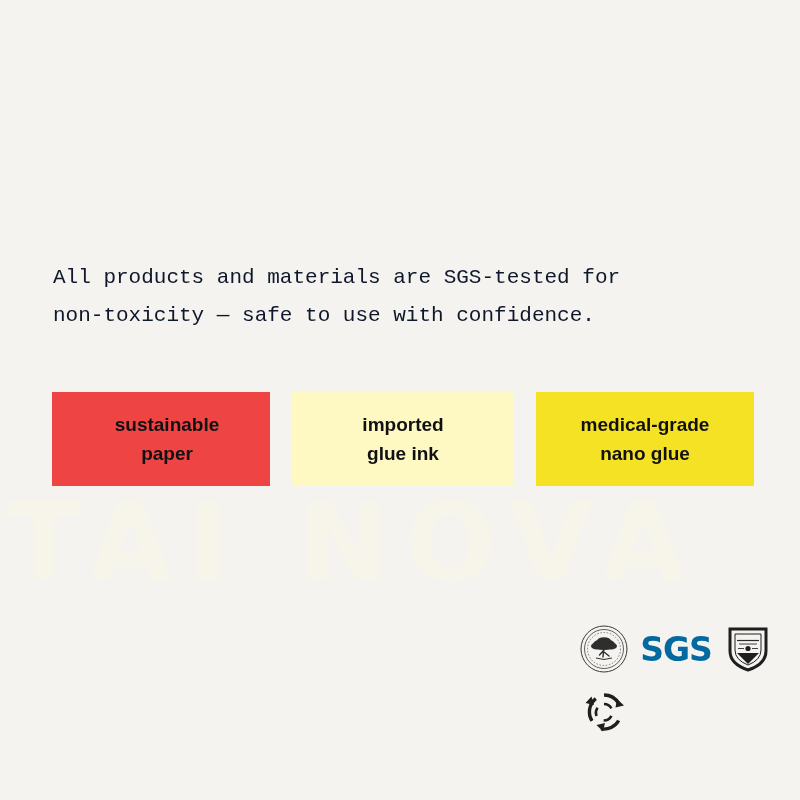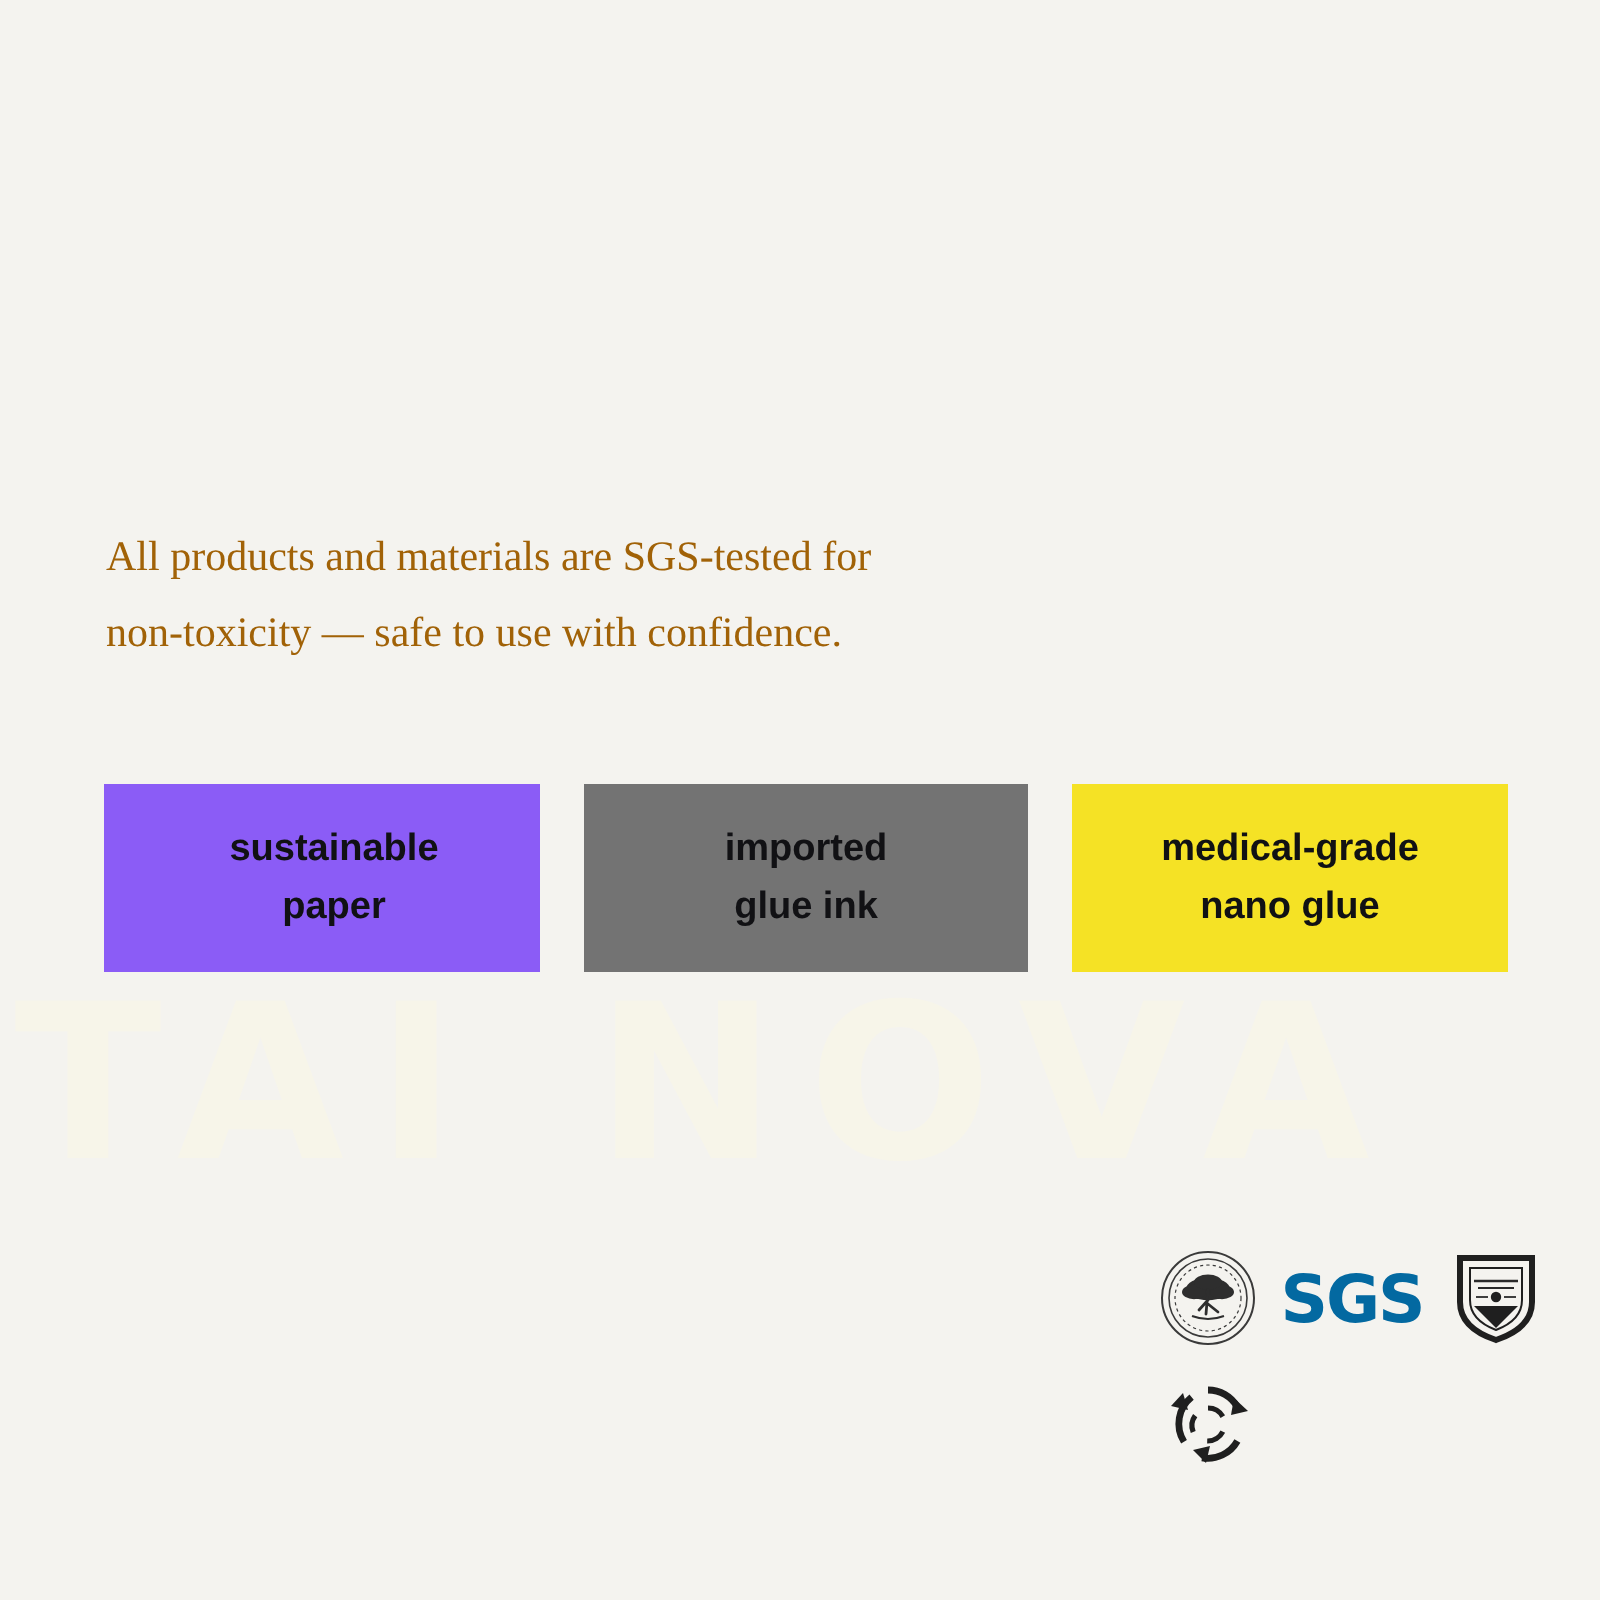--- a/index.html
+++ b/index.html
@@ -58,25 +58,25 @@
     display: block;
     white-space: nowrap;
   }
 
   
   .subtitle {
     position: absolute;
     left: 53px;
     top: 238px;
     width: 600px;
-    font-family: Liberation Serif, serif;
+    font-family: Liberation Mono, monospace;
     font-weight: 400;
     font-size: 21px;
     line-height: 38px;
-    color: #a16207;
+    color: #0f172a;
   }
   .subtitle-line { display: block; white-space: nowrap; }
 
   
   .chips {
     position: absolute;
     left: 52px;
     top: 392px;
     display: flex;
     align-items: flex-start;
@@ -90,22 +90,22 @@
     flex-direction: column;
     align-items: center;
     justify-content: center;
     text-align: center;
     font-family: "Liberation Sans", sans-serif;
     font-weight: 700;
     font-size: 19px;
     line-height: 29px;
     color: #111114;
   }
-  .chip-1 { width: 218px; background: #8b5cf6; padding-left: 28px; }
-  .chip-2 { width: 222px; background: #737373; }
+  .chip-1 { width: 218px; background: #ef4444; padding-left: 28px; }
+  .chip-2 { width: 222px; background: #fef9c3; }
   .chip-3 { width: 218px; background: #f5e225; }
   .chip-line { display: block; white-space: nowrap; }
 
   
   .certs {
     position: absolute;
     left: 572px;
     top: 618px;
     width: 208px;
     display: grid;

